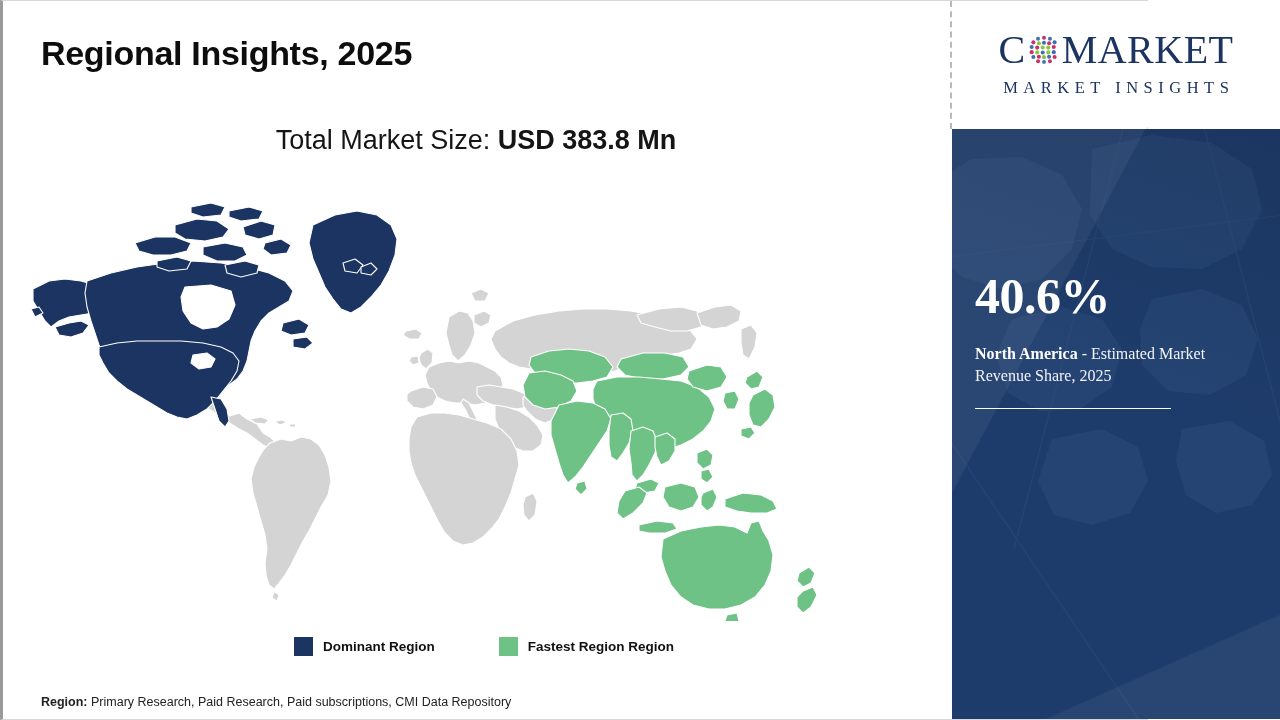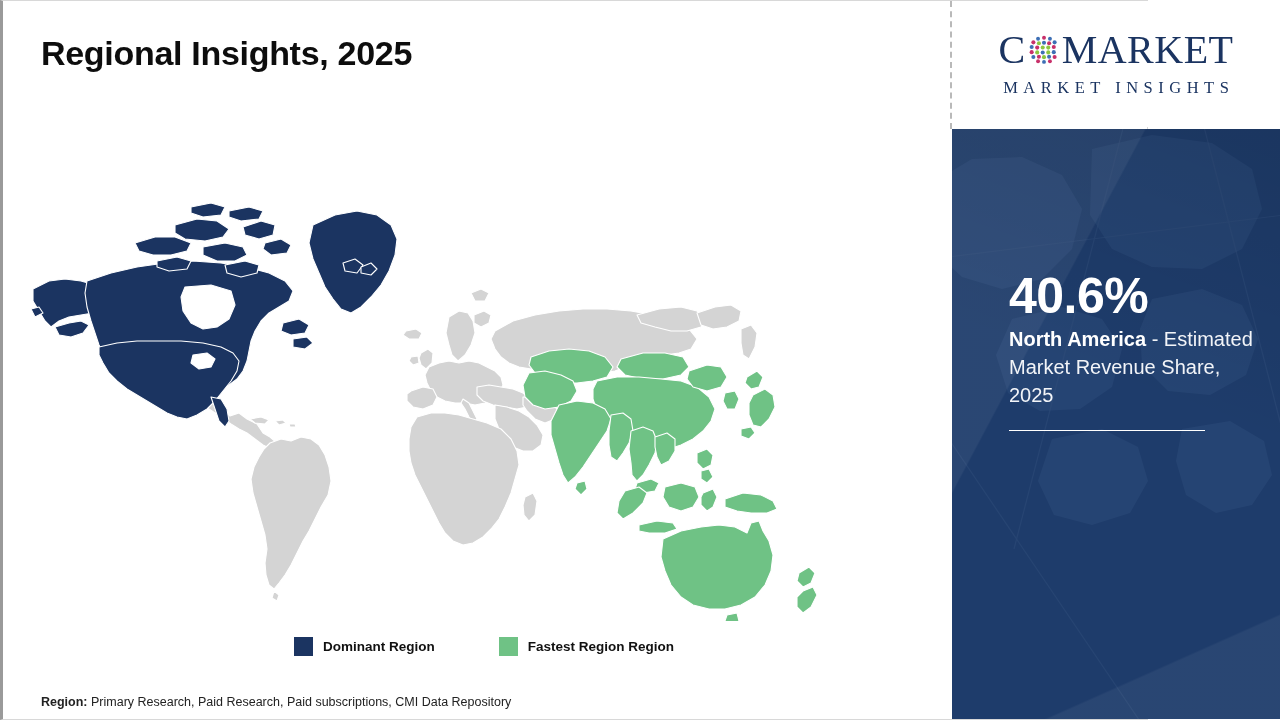--- a/index.html
+++ b/index.html
@@ -112,29 +112,30 @@
   #panel-sheen {
     position:absolute; left:0; top:0;
     width:328px; height:590px; pointer-events:none;
     background:
       linear-gradient(118deg, rgba(255,255,255,0.055) 0%, rgba(255,255,255,0.055) 30.0%, rgba(255,255,255,0) 30.3%),
       linear-gradient(-24deg, rgba(255,255,255,0.05) 0%, rgba(255,255,255,0.05) 14%, rgba(255,255,255,0) 14.3%),
       linear-gradient(200deg, rgba(0,0,0,0.10) 0%, rgba(0,0,0,0) 45%);
   }
   #panel-content {
     position:relative; z-index:3;
-    padding:142px 26px 0 57px;
+    padding:142px 26px 0 23px;
+    font-family:Liberation Serif, serif;
   }
   #share-percent {
     font-size:50px; font-weight:bold; color:#ffffff;
     line-height:1; letter-spacing:-0.5px;
   }
   #share-caption {
-    margin-top:5px;
-    font-size:20px; color:#f2f4f8; line-height:1.39;
+    margin-top:22px;
+    font-size:16px; color:#f2f4f8; line-height:1.39;
     max-width:272px;
   }
   #share-caption .region { font-weight:bold; color:#ffffff; }
   #panel-divider {
     margin-top:21px;
     width:196px; height:0;
     border-top:1.6px solid #ffffff;
   }
   #market-name {
     margin-top:28px;
@@ -144,20 +145,23 @@
 </style>
 </head>
 <body>
 
 <div id="root">
 
   <div id="main-area">
 
     <div id="page-title">Regional Insights, 2025</div>
 
+    <div id="market-size-line">
+      <span class="label">Total Market Size: </span><span class="value">USD 383.8 Mn</span>
+    </div>
 
     <div id="map-wrap">
       <svg id="world-map" viewBox="0 0 810 440" preserveAspectRatio="xMidYMid meet">
         <g stroke="#ffffff" stroke-width="1.1" stroke-linejoin="round">
 
           <g fill="#d4d4d4">
 
             <path d="M150,212 L178,214 L193,224 L205,235 L214,232 L222,238 L232,243 L238,252 L245,256 L252,262 L246,268 L238,264 L230,258 L222,252 L214,248 L206,243 L196,236 L184,228 L172,222 L160,218 Z"></path>
 
             <path d="M225,238 L236,236 L244,239 L240,243 L230,242 Z"></path>

